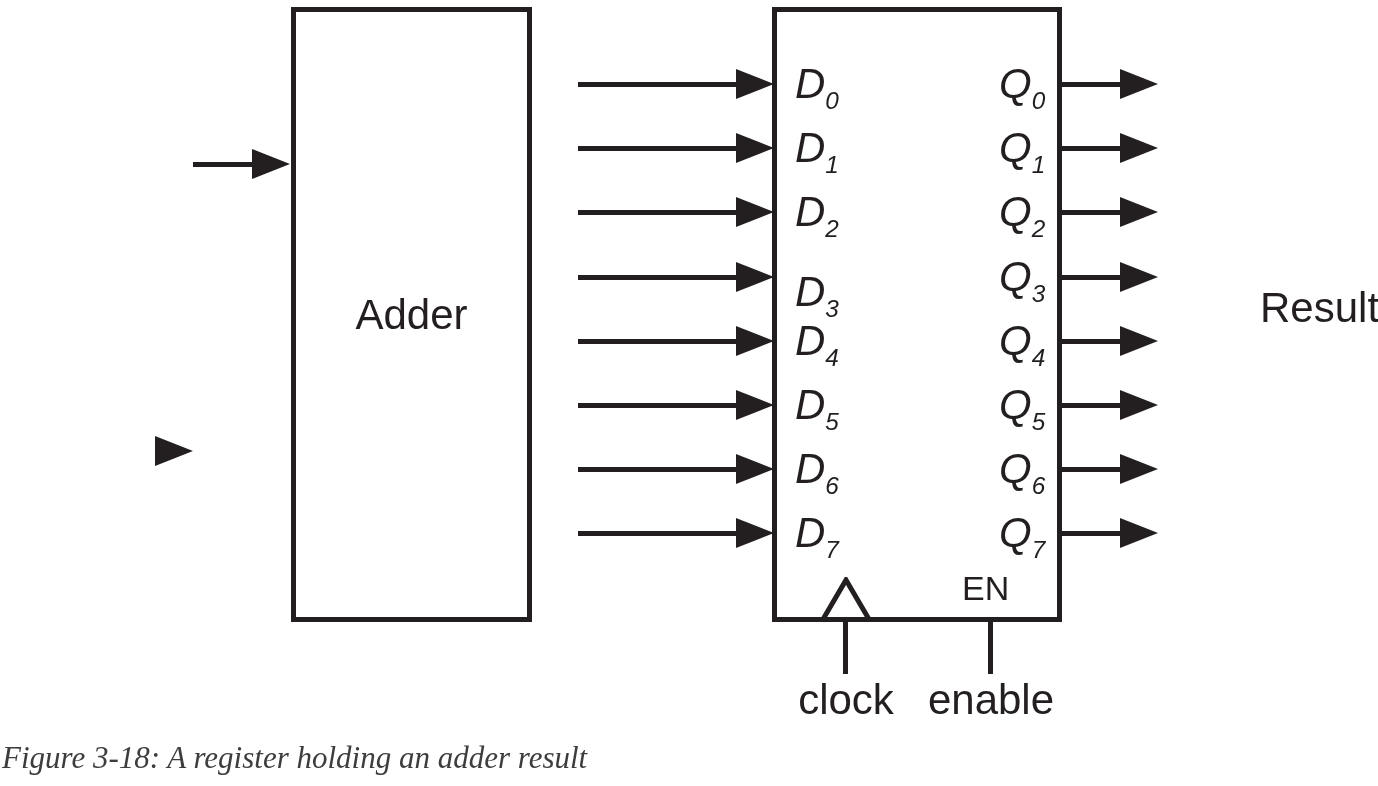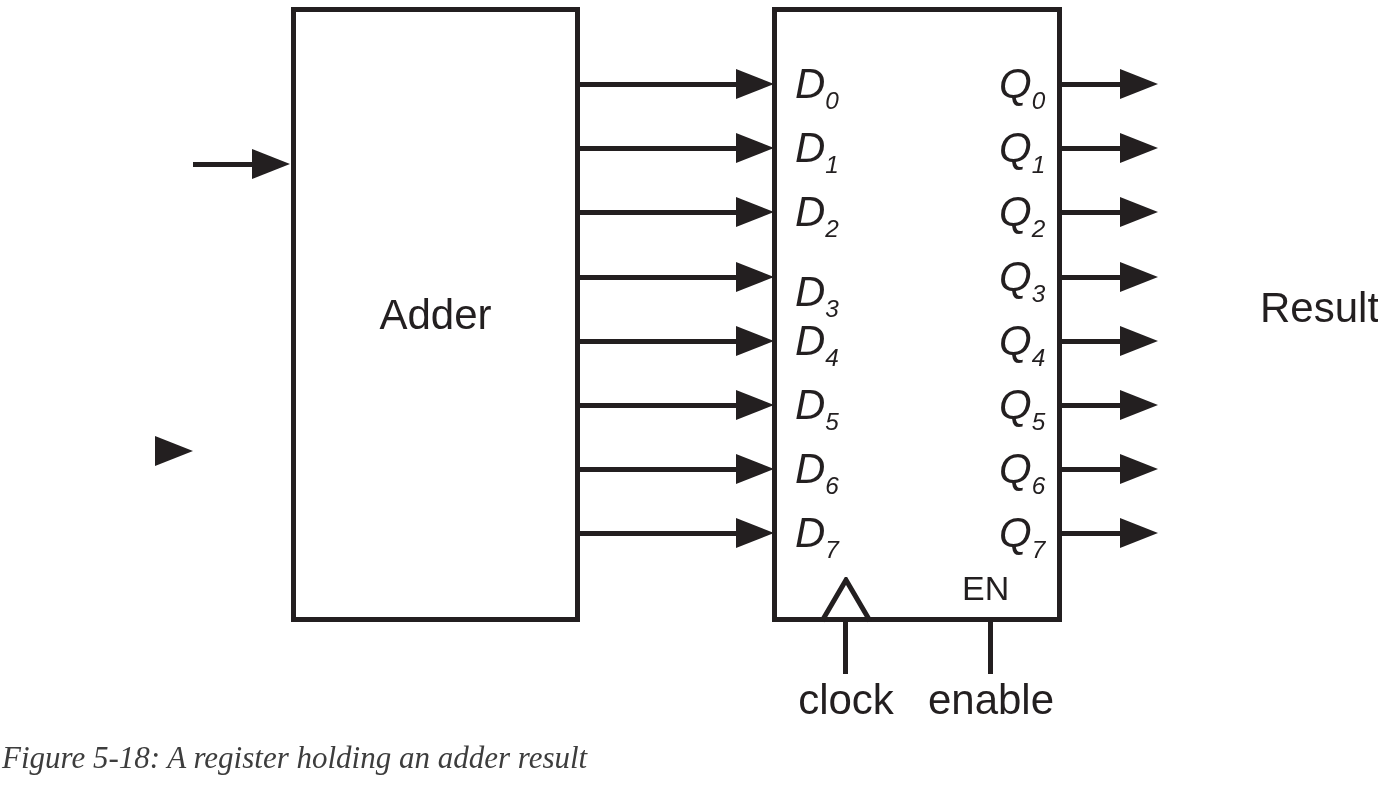--- a/index.html
+++ b/index.html
@@ -2,21 +2,21 @@
 <html style="--ink: #231f20; --cap: #3d3d3d; --bg: #ffffff;"><head>
 <meta charset="utf-8">
 <style>
   :root { --ink:#231f20; --cap:#3d3d3d; --bg:#ffffff; }
   * { margin:0; padding:0; box-sizing:border-box; }
   body { background:var(--bg); font-family:"Liberation Sans", sans-serif; }
   .stage { position:relative; width:1378px; height:786px; background:var(--bg); overflow:hidden; }
 
   
   .box { position:absolute; border:5px solid var(--ink); background:var(--bg); }
-  .adder-box { left:291px; top:7px; width:289px; height:615px; display:flex; align-items:center; justify-content:center; }
+  .adder-box { left:291px; top:7px; width:241px; height:615px; display:flex; align-items:center; justify-content:center; }
   .register-box { left:772px; top:7px; width:290px; height:615px; }
   .box-label { font-size:42px; color:var(--ink); letter-spacing:0; }
 
   
   .arrow { position:absolute; height:30px; }
   .arrow .shaft { position:absolute; left:0; right:30px; top:50%; margin-top:-2.5px; height:5px; background:var(--ink); }
   .arrow .head { position:absolute; right:0; top:50%; margin-top:-15px; width:0; height:0;
                  border-left:38px solid var(--ink); border-top:15px solid transparent; border-bottom:15px solid transparent; }
 
   
@@ -153,15 +153,15 @@
     <path d="M4,44 L28,3 L52,44" fill="none" stroke="#231f20" stroke-width="5"></path>
   </svg>
 
   <div class="stub clock-stub"></div>
   <div class="stub enable-stub"></div>
   <div class="ctl-label" style="left:846px">clock</div>
   <div class="ctl-label" style="left:991px">enable</div>
 
   <div class="result-label">Result</div>
 
-  <div class="caption">Figure 5-18: A register holding an adder result</div>
+  <div class="caption">Figure 3-18: A register holding an adder result</div>
 
 </div>
 
 </body></html>

